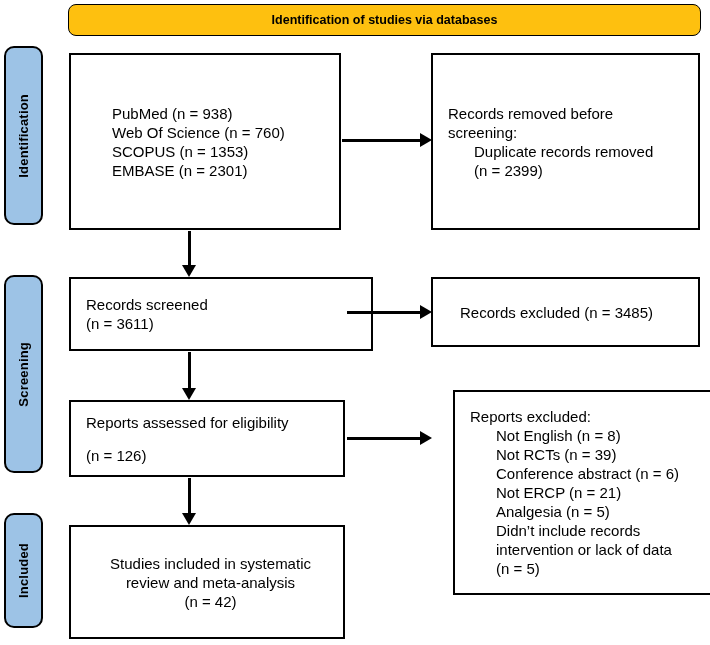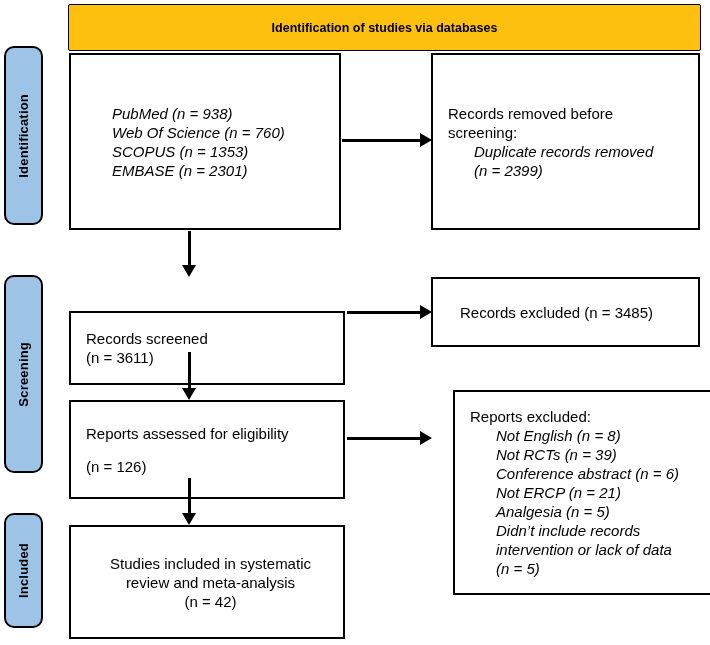--- a/index.html
+++ b/index.html
@@ -11,24 +11,24 @@
     width: 710px;
     height: 645px;
     background: #fff;
     overflow: hidden;
   }
 
   
   .banner {
     position: absolute;
     left: 68px; top: 4px;
-    width: 633px; height: 47px;
+    width: 633px; height: 32px;
     background: var(--banner-bg, #FEC00F);
     border: 1.5px solid #000;
-    border-radius: 2px;
+    border-radius: 8px;
     display: flex; align-items: center; justify-content: center;
     font-weight: bold;
     font-size: 12.5px;
   }
 
   
   .stage {
     position: absolute;
     left: 4px;
     width: 39px;
@@ -54,28 +54,28 @@
     position: absolute;
     background: #fff;
     border: 2px solid #000;
     font-size: 15px;
     line-height: 19px;
     display: flex;
     flex-direction: column;
     justify-content: center;
     padding: 8px 8px 8px 15px;
   }
-  .box .indent { padding-left: 26px; font-style: italic; }
+  .box .indent { padding-left: 26px; }
   .italic { }
 
   .box-identified       { left: 69px;  top: 53px;  width: 272px; height: 177px; }
   .box-removed          { left: 431px; top: 53px;  width: 269px; height: 177px; }
-  .box-screened         { left: 69px;  top: 277px; width: 276px; height: 74px; margin-top: 34px;  }
+  .box-screened         { left: 69px;  top: 277px; width: 304px; height: 74px;  }
   .box-records-excluded { left: 431px; top: 277px; width: 269px; height: 70px; padding-left: 27px;  }
-  .box-assessed         { left: 69px;  top: 400px; width: 276px; height: 99px; gap: 14px;  }
+  .box-assessed         { left: 69px;  top: 400px; width: 276px; height: 77px; gap: 14px;  }
   .box-reports-excluded { left: 431px; top: 390px; width: 269px; height: 205px; margin-left: 22px; }
   .box-included         { left: 69px;  top: 525px; width: 276px; height: 114px; align-items: center; }
 
   
   .arrow-h {
     position: absolute;
     height: 2.5px;
     background: #000;
   }
   .arrow-h::after {

